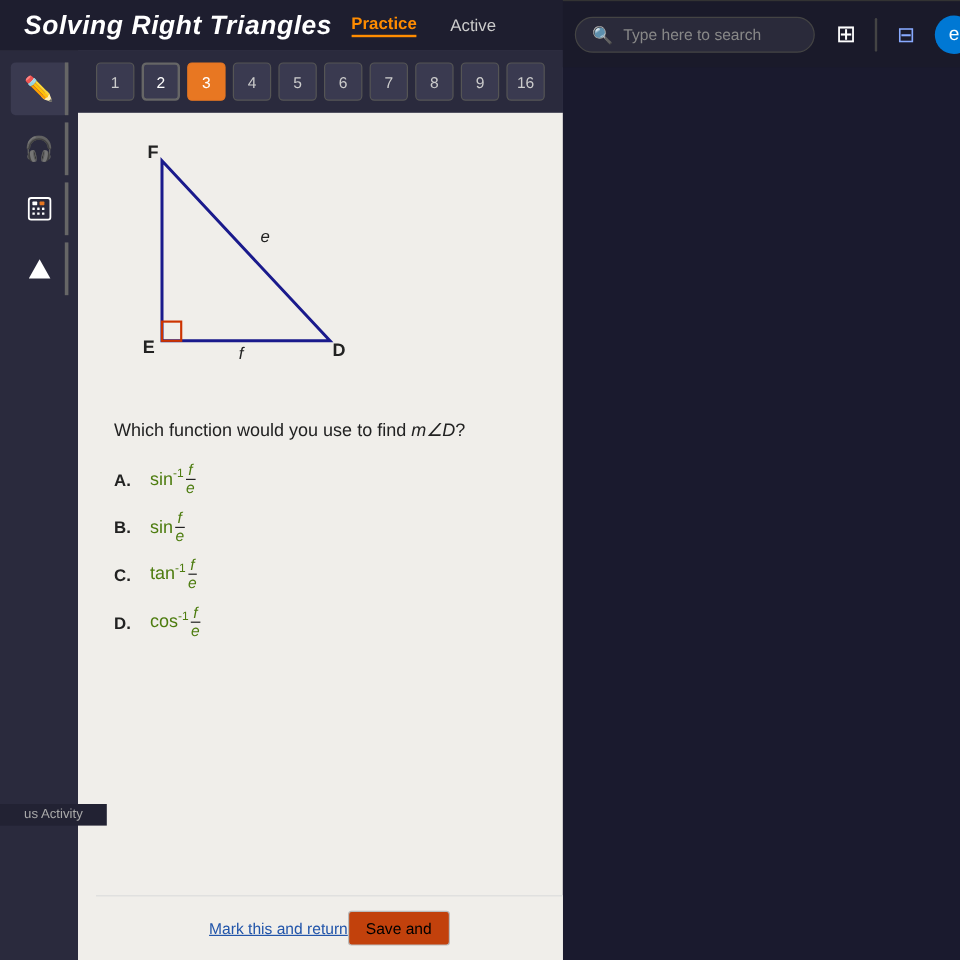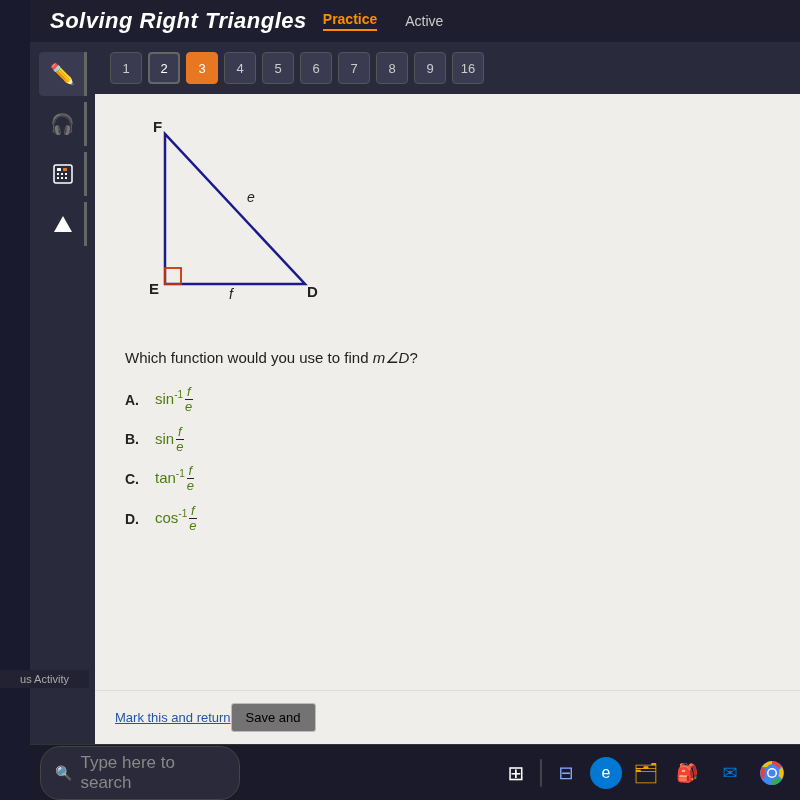--- a/index.html
+++ b/index.html
@@ -9,23 +9,21 @@
       overflow: hidden;
       font-family: Arial, sans-serif;
       background: #1a1a2e;
     }
 
     
     .screen {
       width: 800px;
       height: 800px;
       display: flex;
-      flex-direction: column;
       position: relative;
-      padding-left: 30px;
     }
 
     
     .app-area {
       flex: 1;
       background: #2c2c3e;
       display: flex;
       flex-direction: column;
     }
 
@@ -226,36 +224,37 @@
       padding: 0 2px;
     }
 
     sup {
       font-size: 10px;
     }
 
     
     .bottom-bar {
       display: flex;
-      justify-content: flex-start;
+      justify-content: center;
       align-items: center;
       padding: 12px 20px;
       border-top: 1px solid #ddd;
       background: #f0eeea;
+      margin-left: 15px;
     }
 
     .mark-link {
       color: #2255aa;
       text-decoration: underline;
       font-size: 13px;
       cursor: pointer;
     }
 
     .save-btn {
-      background: #737373;
+      background: #c2410c;
       border: 1px solid #bbb;
       padding: 6px 14px;
       font-size: 13px;
       cursor: pointer;
       border-radius: 3px;
     }
 
     
     .taskbar {
       height: 56px;
@@ -436,21 +435,21 @@
     </div>
 
   </div>
 
   <div style="position: absolute; bottom: 112px; left: 0; background: #222233; color: #aaa; font-size: 11px; padding: 3px 6px; width: 89px; text-align: center;">us Activity</div>
 
   <div class="taskbar">
 
     <div class="taskbar-search">
       <span class="tb-search-icon">🔍</span>
-      <span style="color:#888; font-size:17px;">Type here to search</span>
+      <span style="color:#888; font-size:13px;">Type here to search</span>
     </div>
 
     <div class="taskbar-icons">
       <div class="taskbar-icon" style="color:white; font-size:20px;">⊞</div>
       <div class="taskbar-icon" style="width:2px; height:28px; background:#444;"></div>
 
       <div class="taskbar-icon" style="color:#88aaff; font-size:18px;">⊟</div>
       <div class="taskbar-icon" style="background: #0078d4; border-radius:50%; width:32px; height:32px; color:white; font-size:16px;">e</div>
       <div class="taskbar-icon" style="color:#f0a500; font-size:20px;">🗂</div>
       <div class="taskbar-icon" style="color:#0078d4; font-size:18px;">🎒</div>

